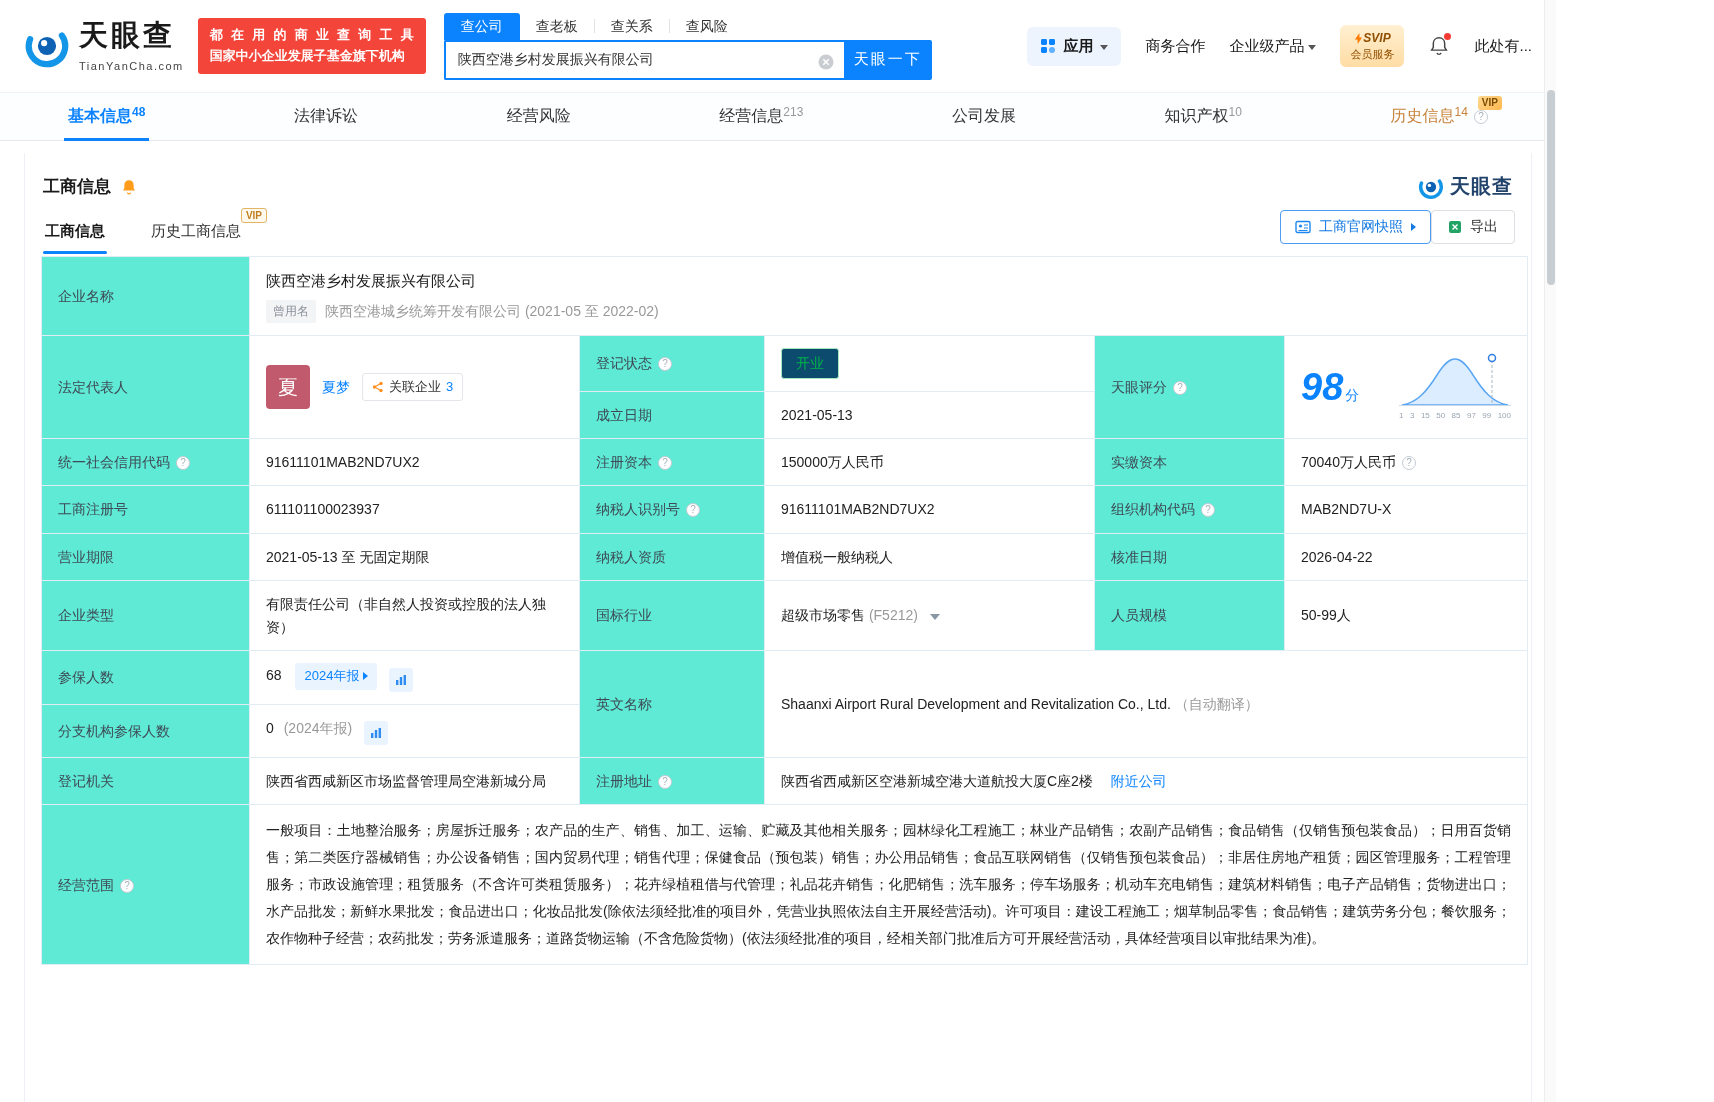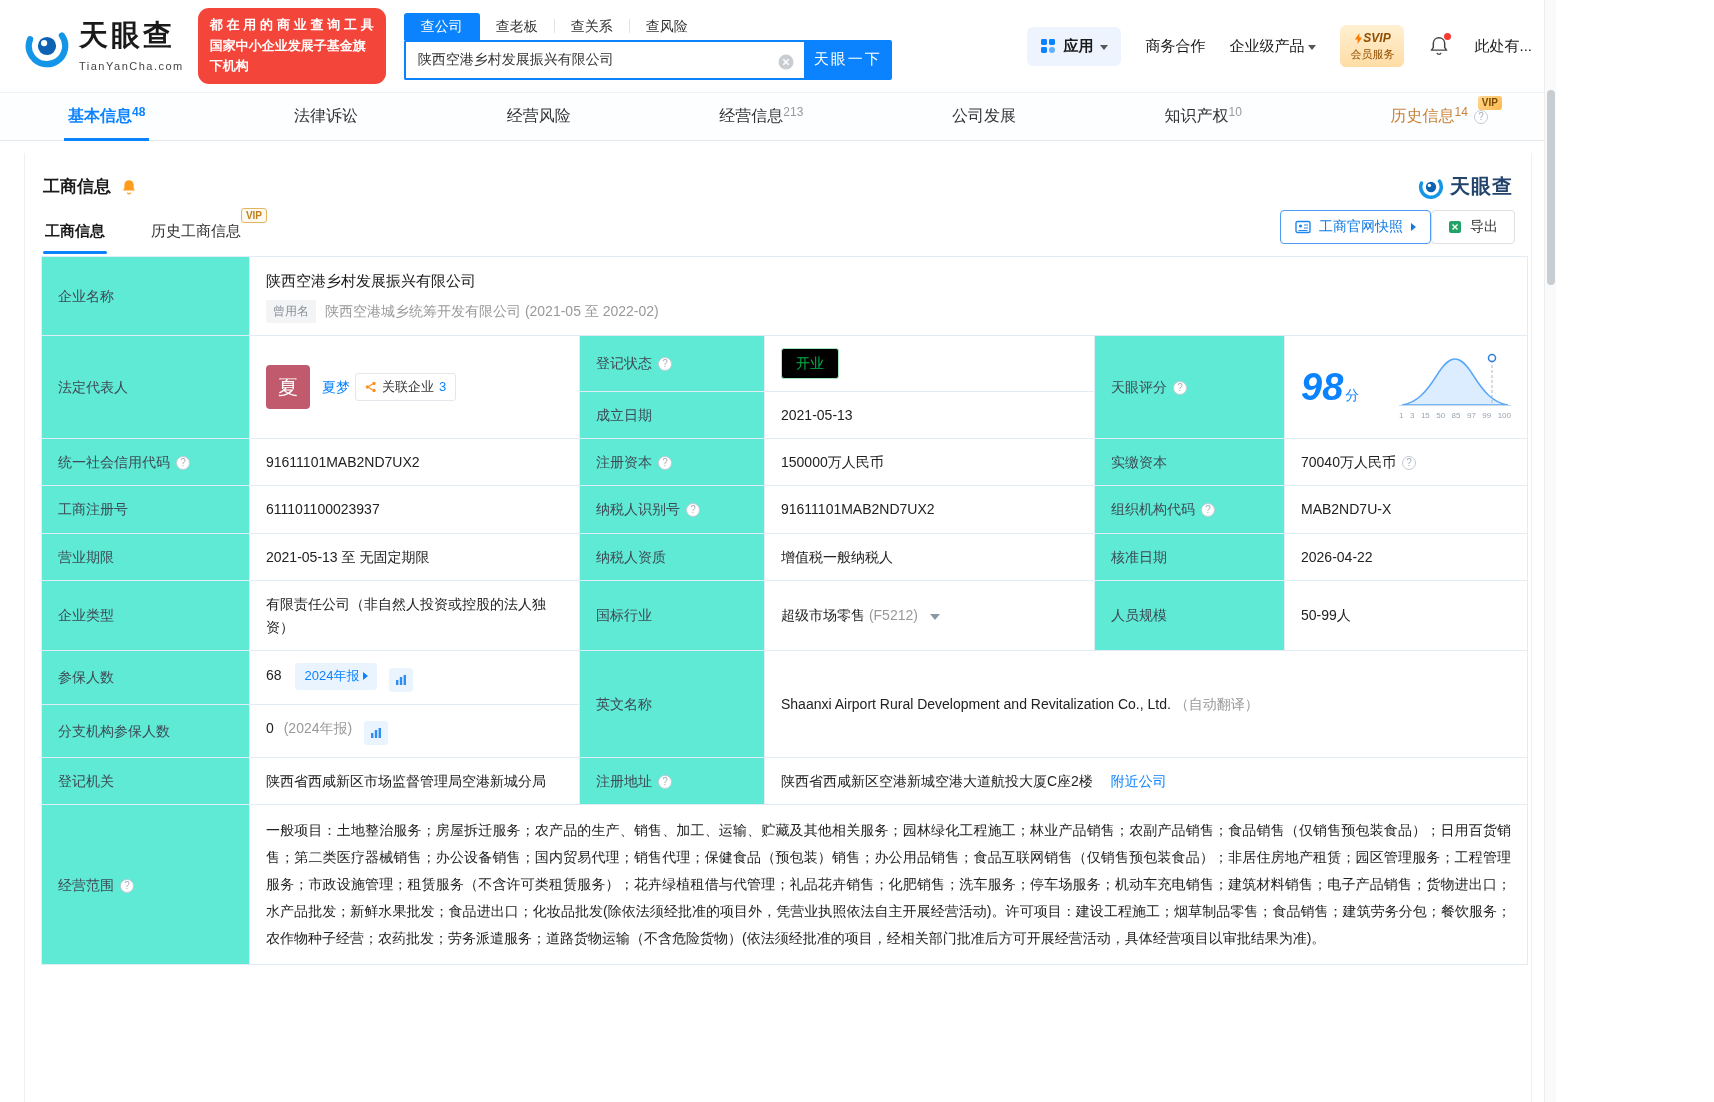--- a/index.html
+++ b/index.html
@@ -6,22 +6,22 @@
   html,body{width:1714px;height:1102px;background:#fff;overflow:hidden;
     font-family:"Liberation Sans","DejaVu Sans",sans-serif;color:#222}
   .viewport{position:relative;width:1556px;height:1102px}
 
   
   .topbar{height:92px;display:flex;align-items:center;padding:0 24px;gap:14px}
   .logo{display:flex;align-items:center;gap:9px;cursor:pointer}
   .logo-text{display:flex;flex-direction:column;line-height:1.1}
   .brand{font-size:29px;font-weight:bold;color:#1a1a1a;letter-spacing:3px}
   .domain{font-size:11px;color:#444;letter-spacing:1.5px;margin-top:8px}
-  .promo{background:#F4453A;color:#fff;border-radius:11px;padding:7px 12px;font-size:13px;
-    font-weight:bold;line-height:1.6;width:188px;cursor:pointer}
+  .promo{background:#F4453A;color:#fff;border-radius:3px;padding:7px 12px;font-size:13px;
+    font-weight:bold;line-height:1.6;width:228px;cursor:pointer}
   .promo-l1{text-align:justify;text-align-last:justify}
   .search-area{margin-left:4px}
   .search-tabs{display:flex;align-items:center;height:27px}
   .stab{font-size:14px;color:#333;padding:0 16px;cursor:pointer;line-height:14px}
   .stab.mid{border-left:1px solid #E3E3E3}
   .stab.active{background:#0B83FF;color:#fff;height:27px;display:flex;align-items:center;
     padding:0 17px;border-radius:3px 3px 0 0}
   .search-row{display:flex}
   .search-box{width:400px;height:40px;border:2px solid #0B83FF;border-right:none;
     display:flex;align-items:center;position:relative;padding:0 34px 0 12px;background:#fff;border-radius:2px 0 0 2px}
@@ -87,26 +87,26 @@
   .info-table td{border:1px solid #E2ECF4;padding:12px 16px;vertical-align:middle;line-height:1.6;word-break:break-all}
   td.lbl{background:#5eead4;color:#3E4A57}
   td.val{color:#222;background:#fff}
   .company-name{font-size:15px;margin-bottom:7px;color:#1a1a1a}
   .former-row{display:flex;align-items:center;gap:9px}
   .former-badge{background:#F3F4F6;color:#8A9099;font-size:12px;padding:2px 7px;border-radius:2px;flex:none}
   .former-name{color:#999}
   .rep{display:flex;align-items:center;gap:12px}
   .avatar{width:44px;height:44px;background:#C05A6C;color:#fff;font-size:20px;border-radius:4px;
     display:flex;align-items:center;justify-content:center;cursor:pointer;flex:none}
-  .rep-line{display:flex;align-items:center;gap:5px}
+  .rep-line{display:flex;align-items:center;gap:12px}
   .link{color:#0B83FF;cursor:pointer;text-decoration:none}
   .related-badge{display:inline-flex;align-items:center;gap:5px;border:1px solid #E3E6EA;
     border-radius:3px;padding:3px 9px;font-size:13px;color:#333;cursor:pointer;background:#fff}
   .related-badge .blue{color:#0B83FF}
-  .status-open{display:inline-block;padding:3px 14px;background:#000000;color:#00B24A;
+  .status-open{display:inline-block;padding:3px 14px;background:#0c4a6e;color:#00B24A;
     border:1px solid #A5E7C0;border-radius:3px;font-size:14px}
   .score-wrap{display:flex;align-items:center;justify-content:space-between;gap:8px}
   .score-num{white-space:nowrap}
   .score-big{font-size:38px;font-weight:bold;color:#0B83FF;font-style:italic}
   .score-unit{font-size:14px;color:#0B83FF;margin-left:2px}
   .score-chart{display:flex;flex-direction:column;align-items:center}
   .ticks{display:flex;justify-content:space-between;width:112px;font-size:8px;color:#9AA5B0;margin-top:1px}
   .muted{color:#999}
   .report-pill{display:inline-flex;align-items:center;gap:4px;background:#EAF4FF;color:#0B83FF;
     border-radius:3px;padding:3px 9px;font-size:13px;margin-left:10px;cursor:pointer}

